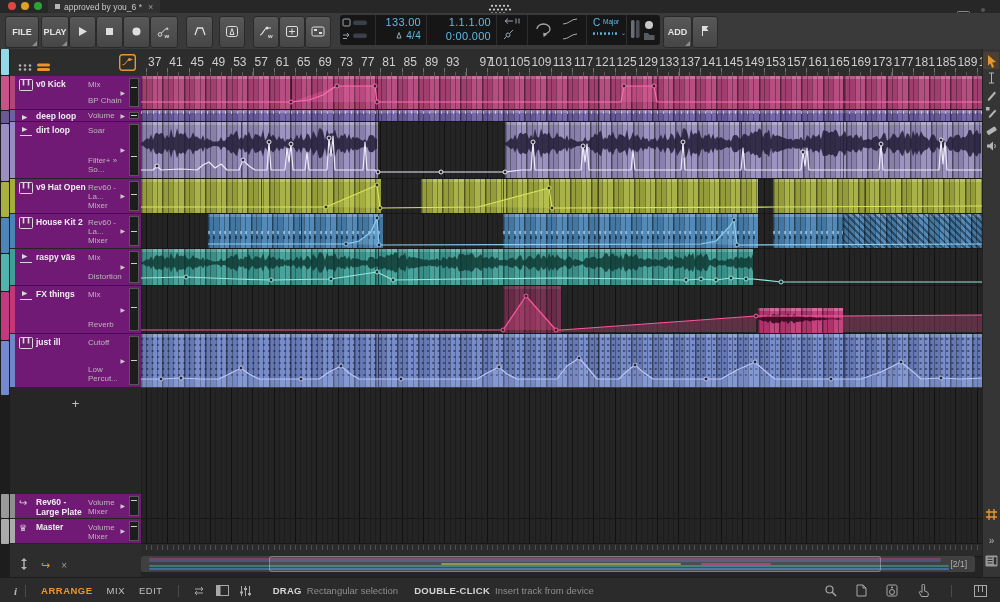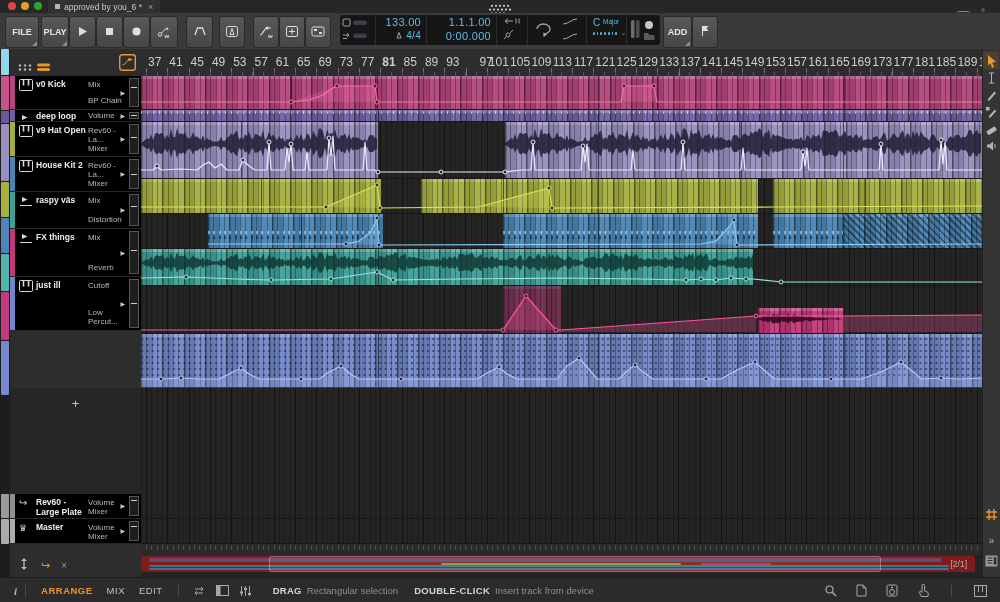--- a/index.html
+++ b/index.html
@@ -26,21 +26,21 @@
   .keyscale{font-size:6.5px;vertical-align:2px}
   .dotrow{display:flex;gap:2px;padding:4px 0 0 6px;align-items:center}
   .kdot{width:3px;height:3px;border-radius:50%;background:#5fbbe8}
   .caret{color:#5fbbe8;font-size:6px;margin-left:2px;line-height:3px}
   
   .scrollstrip{position:absolute;left:0;top:49px;width:10px;height:528px;background:#1d1d1d}
   .sseg{position:absolute;left:1px;width:8px;border-radius:1px}
   .trackpanel{position:absolute;left:10px;top:49px;width:131px;height:528px;background:#2d2d2d}
   .phead{position:absolute;top:0;left:0;right:0;height:27px;background:#2d2d2d;border-bottom:1px solid #222}
   .trows{position:absolute;top:27px;left:0;right:0}
-  .trow{position:relative;background:#000000;border-bottom:1px solid #252525;box-sizing:border-box}
+  .trow{position:relative;background:#701a75;border-bottom:1px solid #252525;box-sizing:border-box}
   .tcolor{position:absolute;left:0;top:0;bottom:0;width:5px}
   .ticon{position:absolute;left:9px;top:3px;width:14px;height:12px;color:#d8d8d8;font-size:9px;line-height:12px}
   .tname{position:absolute;left:26px;top:3px;width:50px;font-size:8.5px;font-weight:bold;color:#ededed;line-height:10px}
   .tparams{position:absolute;left:78px;top:4px;bottom:4px;width:38px;font-size:8px;color:#b8b8b8;display:flex;flex-direction:column;justify-content:space-between;line-height:9px}
   .tarrow{position:absolute;right:16px;top:50%;margin-top:-4px;font-size:6px;color:#c8c8c8}
   .tfader{position:absolute;right:2px;top:2px;bottom:2px;width:10px;background:#1d1d1d;border:1px solid #575757;box-sizing:border-box}
   .fline{position:absolute;left:1px;right:1px;height:1px;background:#cfcfcf}
   .compact .tname{top:1px}
   .compact .tparams{top:1px;justify-content:flex-start}
   .addtrack{position:absolute;top:339px;left:0;right:0;height:106px;background:#262626;text-align:center;color:#c2c2c2;font-size:13px;padding-top:8px;box-sizing:border-box}
@@ -58,21 +58,21 @@
   .clip{position:absolute;top:0;bottom:0;box-sizing:border-box}
   .clip::before{content:"";position:absolute;left:0;right:0;top:0;height:3px;background:rgba(255,255,255,.22)}
   .clip::after{content:"";position:absolute;inset:0;background-image:repeating-linear-gradient(90deg,rgba(0,0,0,.3) 0 1px,transparent 1px 5.325px),repeating-linear-gradient(90deg,rgba(0,0,0,.22) 0 2px,transparent 2px 21.3px),repeating-linear-gradient(90deg,rgba(0,0,0,.1) 0 10.65px,rgba(255,255,255,.05) 10.65px 21.3px)}
   .aseam{position:absolute;top:0;bottom:0;width:1px;background:rgba(0,0,0,.55);z-index:3}
   .asvg{position:absolute;left:0;top:0;z-index:4;pointer-events:none}
   .patt{position:absolute;z-index:2}
   .fxarr{position:absolute;top:445px;left:0;right:0}
   .fxarow{height:25px;border-bottom:1px solid #181818;box-sizing:border-box}
   .tickrow{position:absolute;top:495px;left:0;right:0;height:12px;background:#2a2a2a;border-bottom:1px solid #191919}
   .tickrow::before{content:"";position:absolute;left:5px;right:0;top:1px;height:5px;background:repeating-linear-gradient(90deg,#4e4e4e 0 1px,transparent 1px 5.325px)}
-  .minimap{position:absolute;top:507px;left:0;width:834px;height:16px;background:#7f1d1d;border-radius:2px}
+  .minimap{position:absolute;top:507px;left:0;width:834px;height:16px;background:#404040;border-radius:2px}
   .mline{position:absolute;height:2px;border-radius:1px}
   .mview{position:absolute;top:0;bottom:0;border:1px solid rgba(255,255,255,.28);background:rgba(255,255,255,.07);border-radius:3px;box-sizing:border-box}
   .pageind{position:absolute;right:8px;top:3px;font-size:8.5px;color:#b2b2b2}
   
   .rightstrip{position:absolute;left:982px;top:49px;width:18px;height:528px;background:#353535;border-left:1px solid #222;box-sizing:border-box}
   .tool{width:16px;height:17px;display:flex;align-items:center;justify-content:center;color:#b5b5b5;font-size:10px}
   .rsbot{position:absolute;left:0;right:0;bottom:6px;display:flex;flex-direction:column;align-items:center;gap:5px;color:#b5b5b5}
   
   .statusbar{position:absolute;left:0;top:577px;right:0;height:25px;background:#2b2b2b;border-top:1px solid #1d1d1d;display:flex;align-items:center;font-size:9.5px;color:#a8a8a8}
   .sbdiv{width:1px;height:12px;background:#4a4a4a;margin:0 8px}
@@ -300,20 +300,36 @@
             </svg></div>
           <div class="tname">deep loop</div>
           <div class="tparams">
             <div>Volume</div>
           </div>
           <div class="tarrow">▶</div>
           <div class="tfader">
             <div class="fline" style="top: 40%;"></div>
           </div>
         </div>
+        <div class="trow" style="height: 57px;">
+          <div class="tcolor" style="background: rgb(151, 141, 189);"></div>
+          <div class="ticon"><svg width="14" height="12" viewBox="0 0 14 12" fill="none" stroke-width="1">
+              <path d="M1 10.5 H13" stroke="#d8d8d8"></path>
+              <path d="M3 10.5 V2 L8.5 4.5 L3 7 Z" fill="#d8d8d8" stroke="none"></path>
+            </svg></div>
+          <div class="tname">dirt loop</div>
+          <div class="tparams">
+            <div>Soar</div>
+            <div>Filter+ » So...</div>
+          </div>
+          <div class="tarrow">▶</div>
+          <div class="tfader">
+            <div class="fline" style="top: 62%;"></div>
+          </div>
+        </div>
         <div class="trow" style="height: 35px;">
           <div class="tcolor" style="background: rgb(164, 174, 63);"></div>
           <div class="ticon"><svg width="14" height="12" viewBox="0 0 14 12" fill="none" stroke-width="1">
               <rect x="0.5" y="0.5" width="13" height="11" rx="1" stroke="#d8d8d8"></rect>
               <path d="M4.5 0.5 V6.5 M9.5 0.5 V6.5" stroke="#d8d8d8" stroke-width="1.6"></path>
             </svg></div>
           <div class="tname">v9 Hat Open</div>
           <div class="tparams">
             <div>Rev60 - La...</div>
             <div>Mixer</div>
@@ -446,21 +462,21 @@
         <div class="rlabel" style="left: 134.8px;">61</div>
         <div class="rtick" style="left: 154.1px;"></div>
         <div class="rlabel" style="left: 156.1px;">65</div>
         <div class="rtick" style="left: 175.4px;"></div>
         <div class="rlabel" style="left: 177.4px;">69</div>
         <div class="rtick" style="left: 196.7px;"></div>
         <div class="rlabel" style="left: 198.7px;">73</div>
         <div class="rtick" style="left: 218px;"></div>
         <div class="rlabel" style="left: 220px;">77</div>
         <div class="rtick" style="left: 239.3px;"></div>
-        <div class="rlabel" style="left: 241.3px; font-weight: bold;">81</div>
+        <div class="rlabel" style="left: 241.3px;">81</div>
         <div class="rtick" style="left: 260.6px;"></div>
         <div class="rlabel" style="left: 262.6px;">85</div>
         <div class="rtick" style="left: 281.9px;"></div>
         <div class="rlabel" style="left: 283.9px;">89</div>
         <div class="rtick" style="left: 303.2px;"></div>
         <div class="rlabel" style="left: 305.2px;">93</div>
         <div class="rtick" style="left: 324.5px;"></div>
         <div class="rlabel" style="left: 326.5px; padding-left: 12px;">97</div>
         <div class="rtick" style="left: 345.8px;"></div>
         <div class="rlabel" style="left: 347.8px;">101</div>

